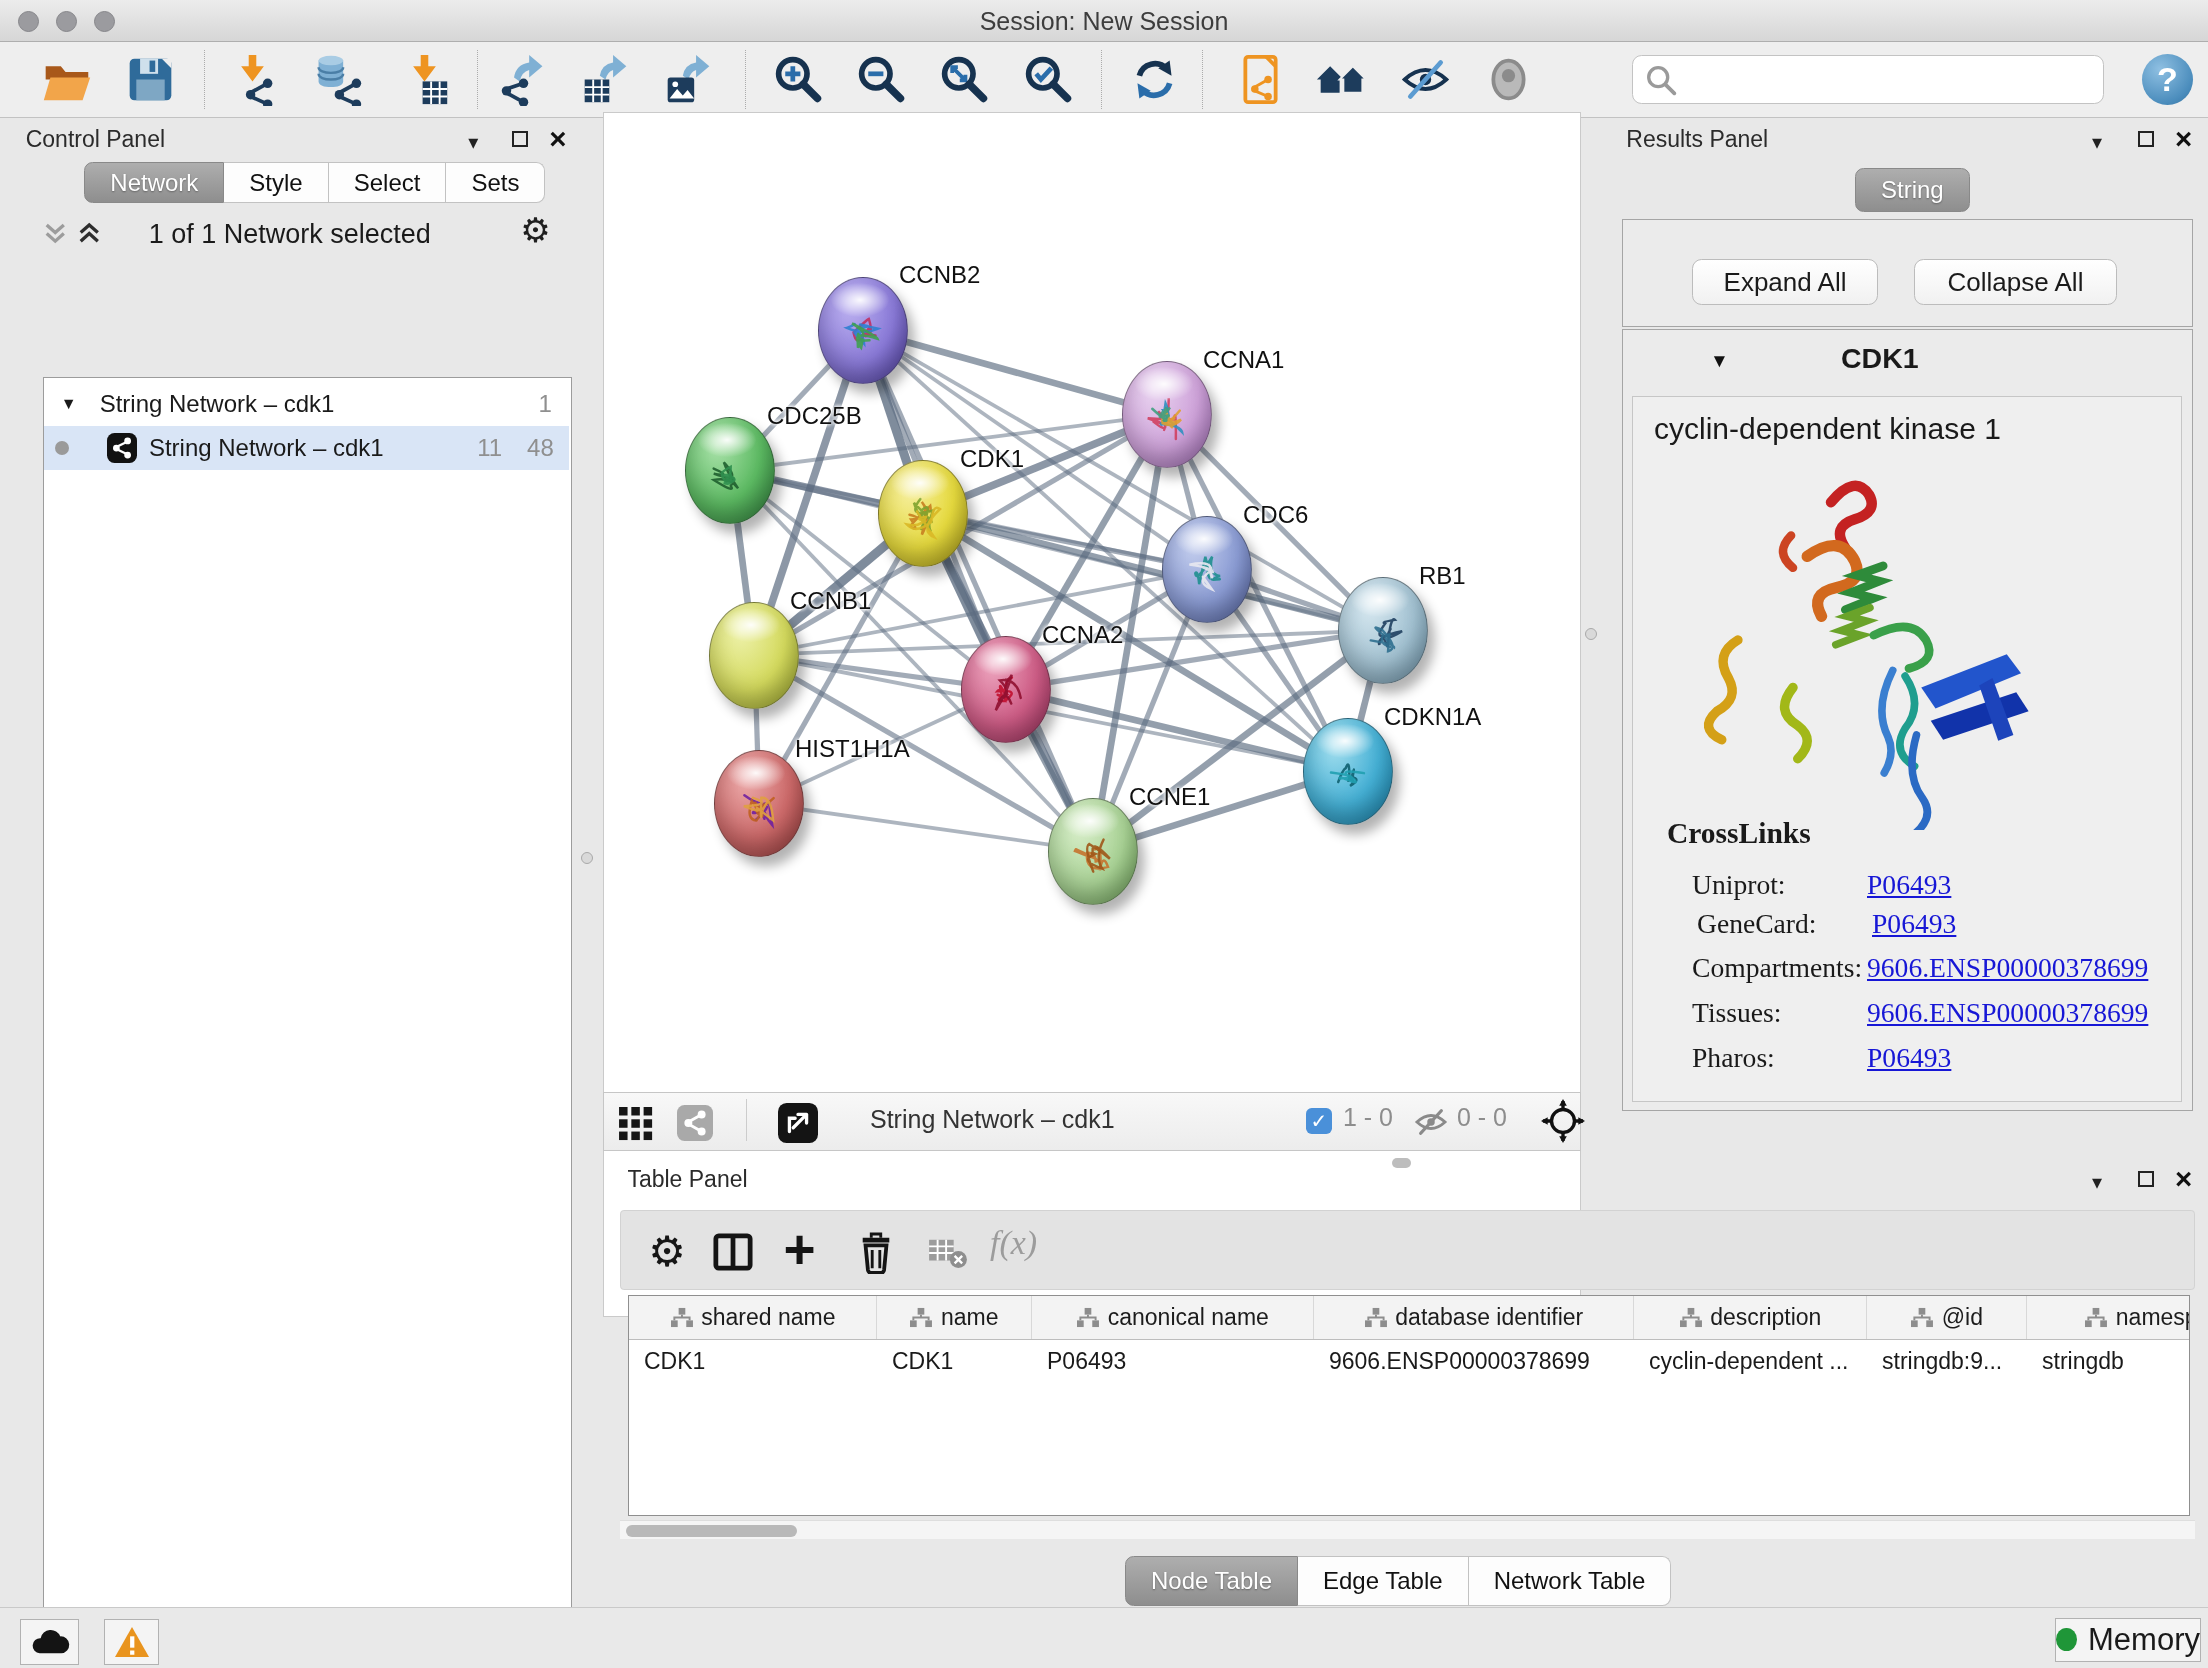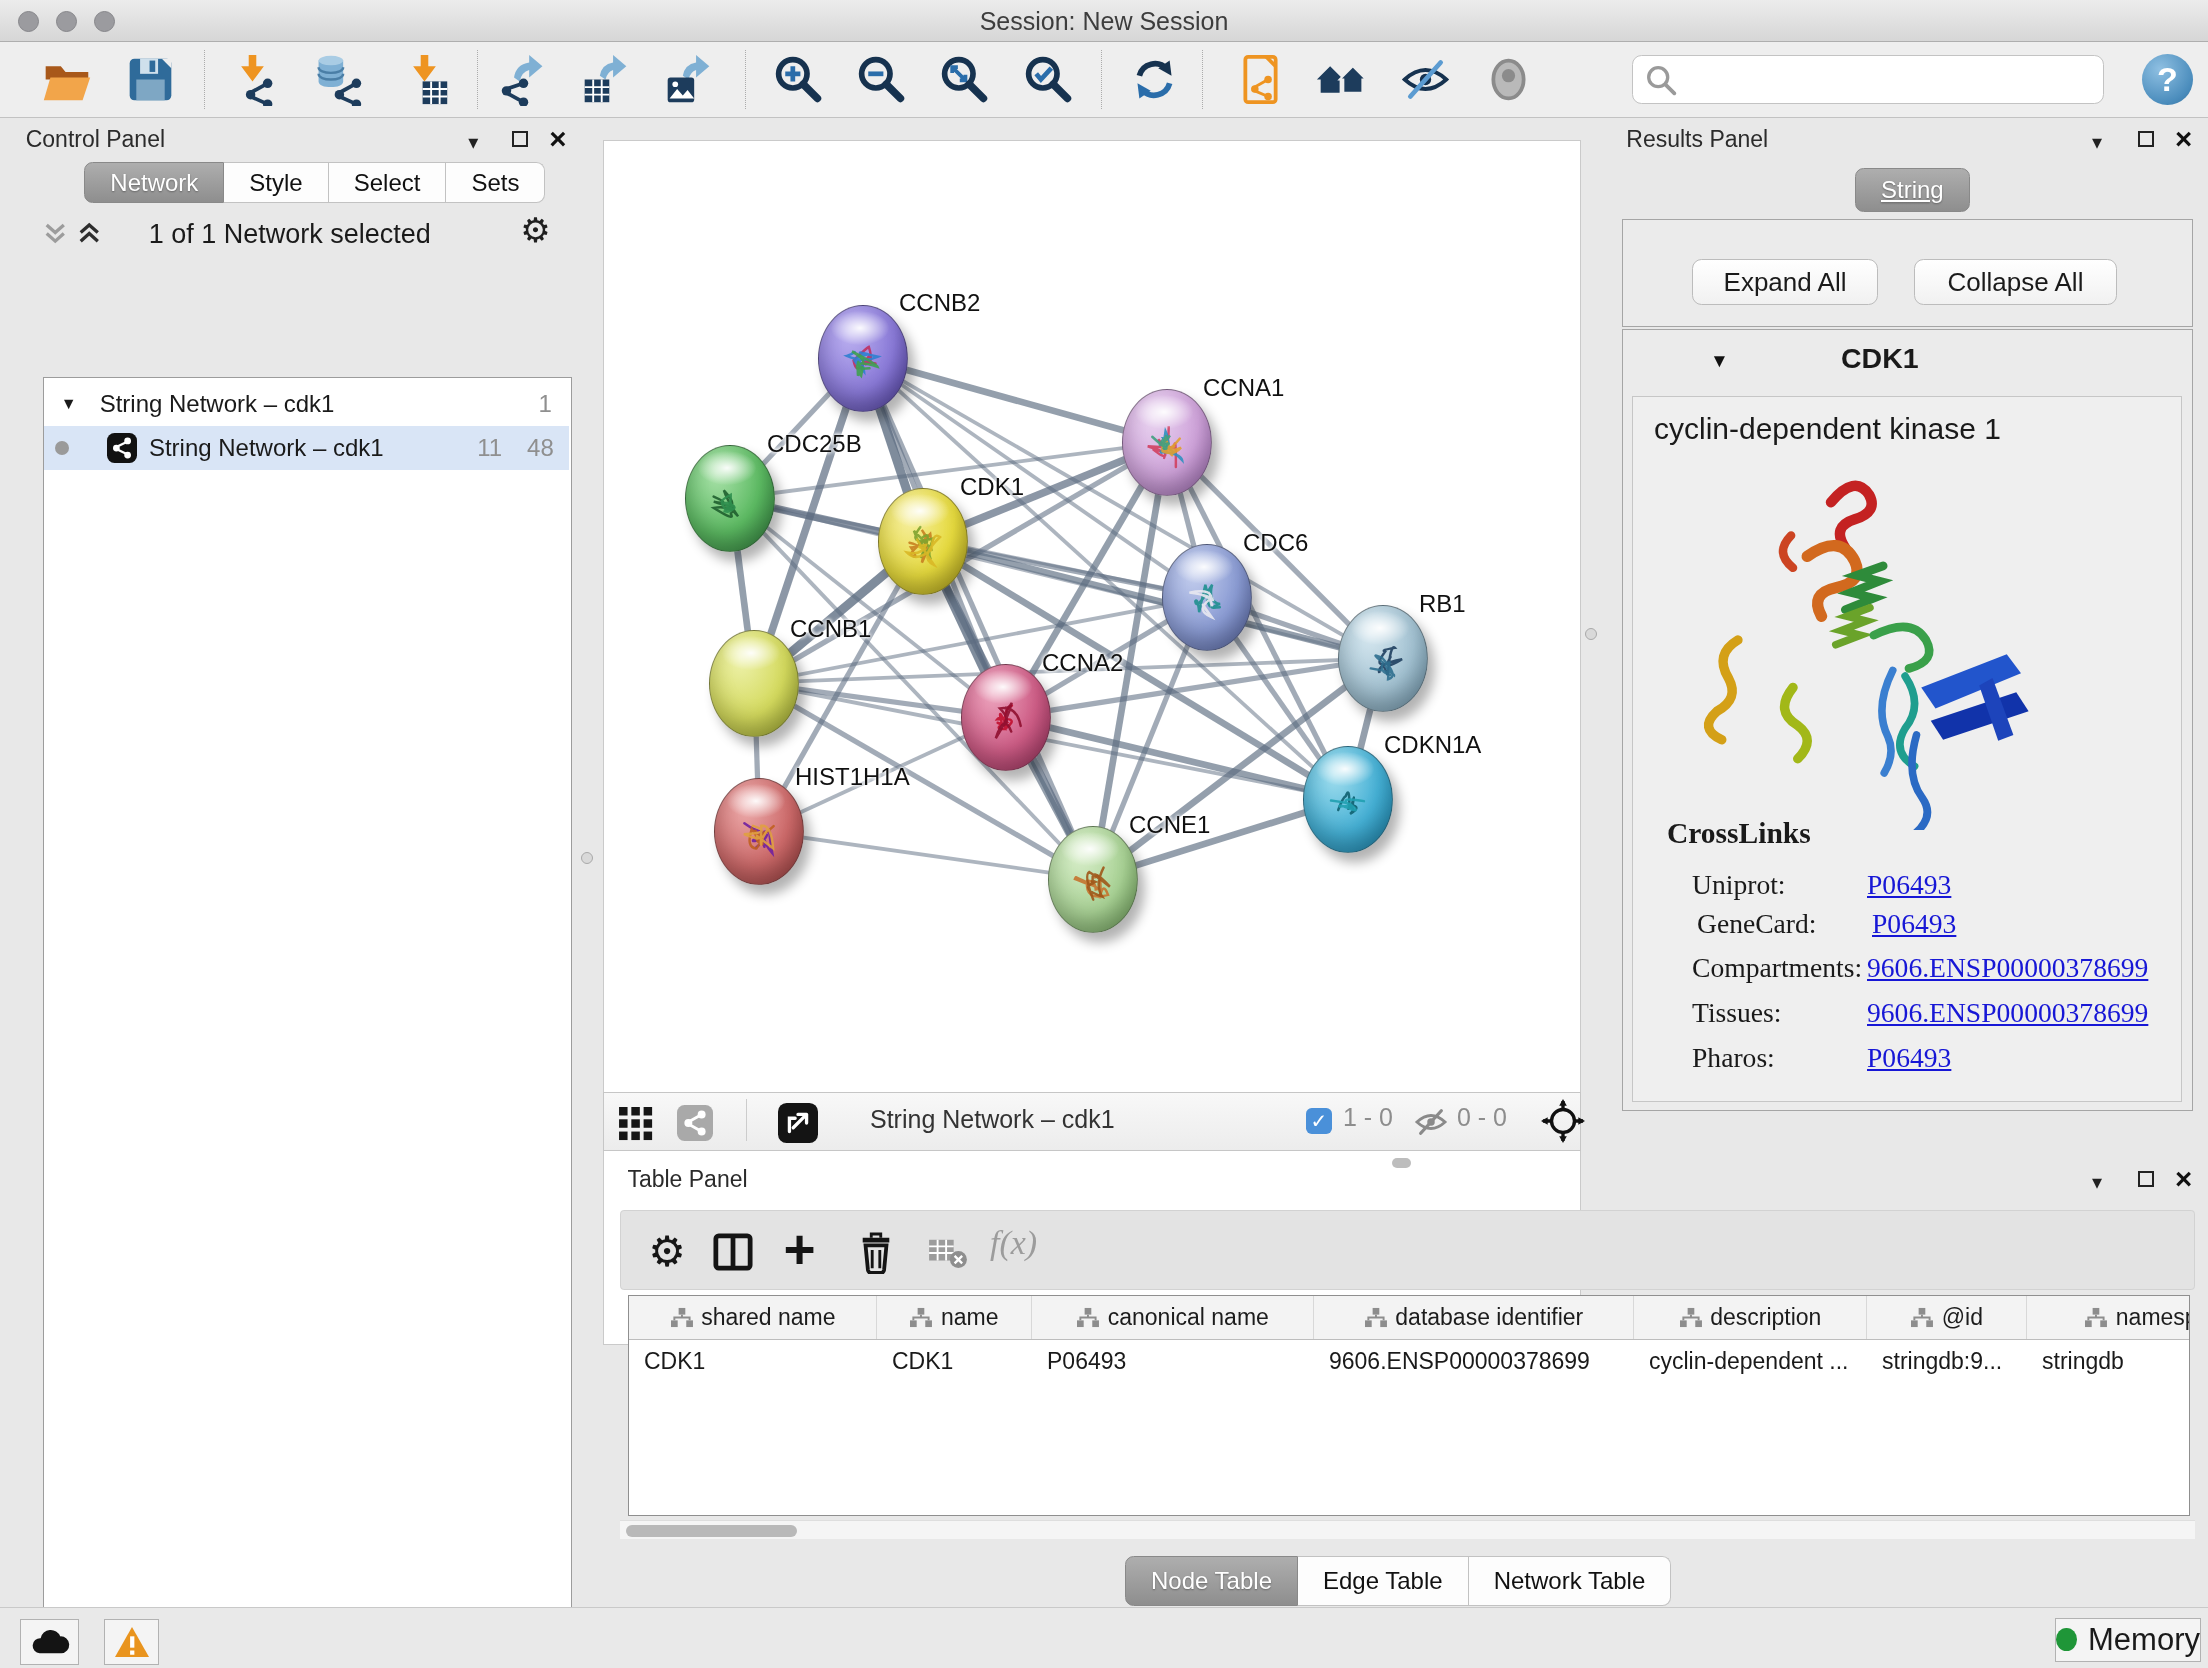--- a/index.html
+++ b/index.html
@@ -35,30 +35,30 @@
   .ph-close { font-size:29.5px; font-weight:bold; color:#111; line-height:19px; }
 
   
   .tabset { position:absolute; display:flex; }
   .tab { display:flex; align-items:center; justify-content:center; font-size:24px; color:#111;
     background:#fdfdfd; border:1px solid #c2c2c2; border-left-width:0; padding:0 25px; height:100%; cursor:pointer; }
   .tab:first-child { border-left-width:1px; border-radius:8.6px 0 0 8.6px; }
   .tab:last-child { border-radius:0 8.6px 8.6px 0; }
   .tab.active { background:linear-gradient(#aeaeae,#8e8e8e); color:#fff; border-color:#898989;
     text-shadow:0 1px 1.9px rgba(0,0,0,.35); }
-  .tab.single { border-radius:8.6px; border-left-width:1px;text-decoration:underline; }
+  .tab.single { border-radius:8.6px; border-left-width:1px; }
 
   
   #cp-list-box { position:absolute; left:28.5px; top:255px; width:529px; height:1320px;
     background:#fff; border:1.9px solid #9c9c9c; }
   .cp-row { position:absolute; left:0; width:525px; height:44px; font-size:24px; display:flex; align-items:center; }
   .cp-count { color:#8f8f8f; }
 
   
-  #net-canvas { position:absolute; left:603px; top:140px; width:978px; height:1205px;
+  #net-canvas { position:absolute; left:603px; top:112px; width:978px; height:1205px;
     background:#fff; border:1px solid #cacaca; overflow:hidden; }
   .gnode { position:absolute; width:90px; height:107px; border-radius:50%;
     border:1px solid rgba(30,30,30,.45);
     box-shadow:6.7px 9.5px 11.4px rgba(0,0,0,.30), inset 0 -13.3px 21px rgba(0,0,0,.22); cursor:pointer; }
   .gshine { position:absolute; left:14%; top:5%; width:66%; height:32%; border-radius:50%;
     background:radial-gradient(rgba(255,255,255,.95), rgba(255,255,255,0) 72%); pointer-events:none; }
   .glabel { position:absolute; font-size:24px; font-weight:500; color:#101010; white-space:nowrap;
     text-shadow:0 0 3.8px #fff,0 0 3.8px #fff,0 0 5.7px #fff; }
 
   

